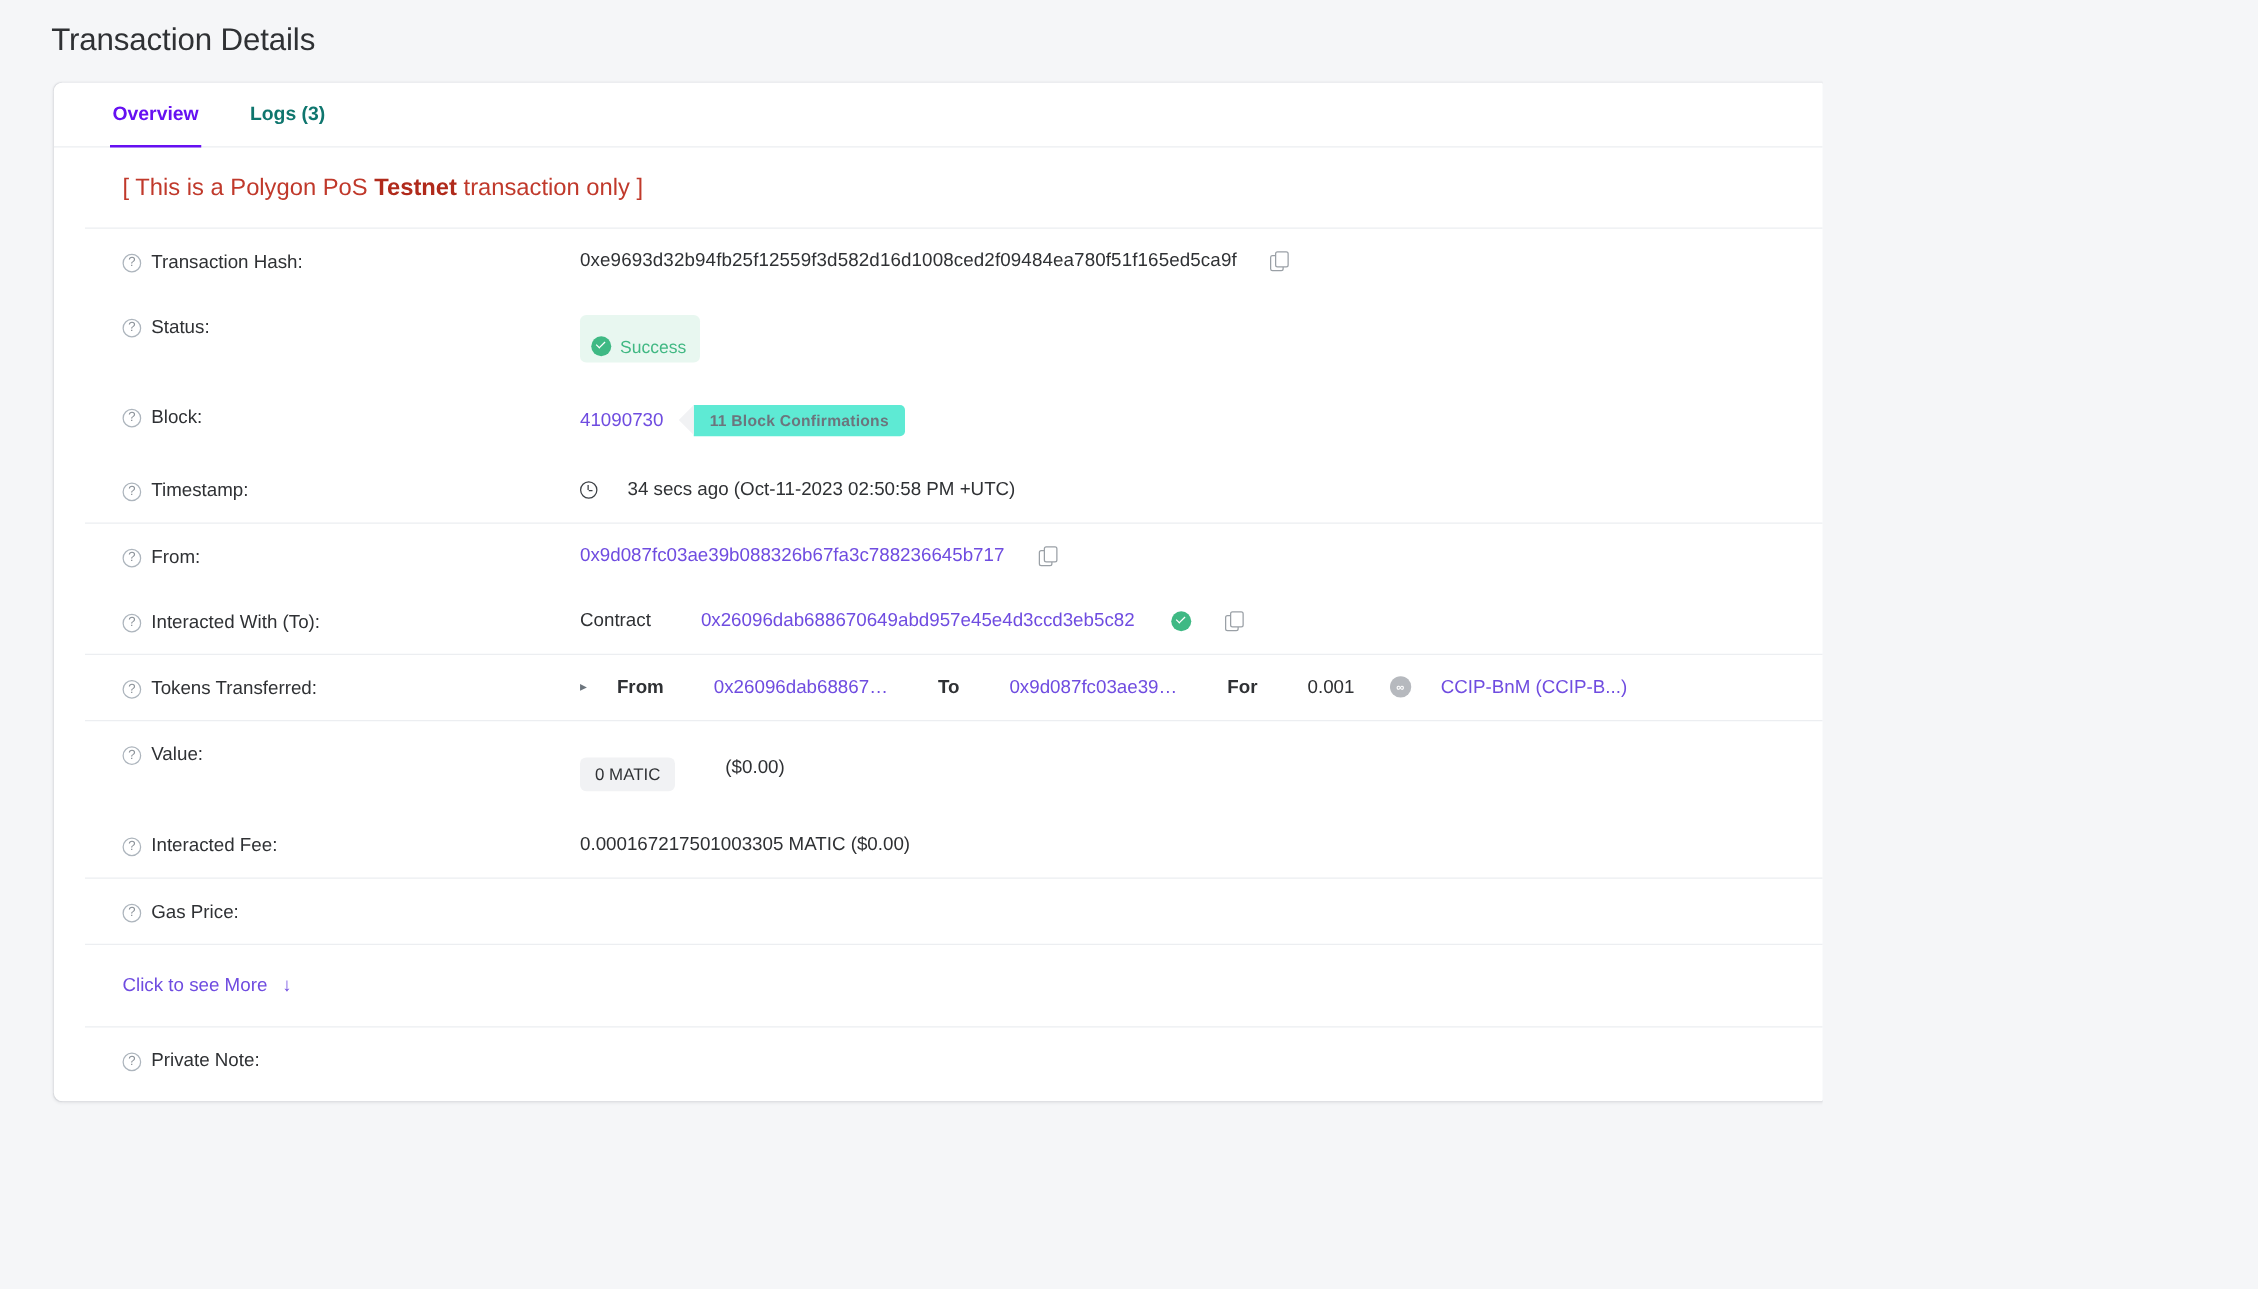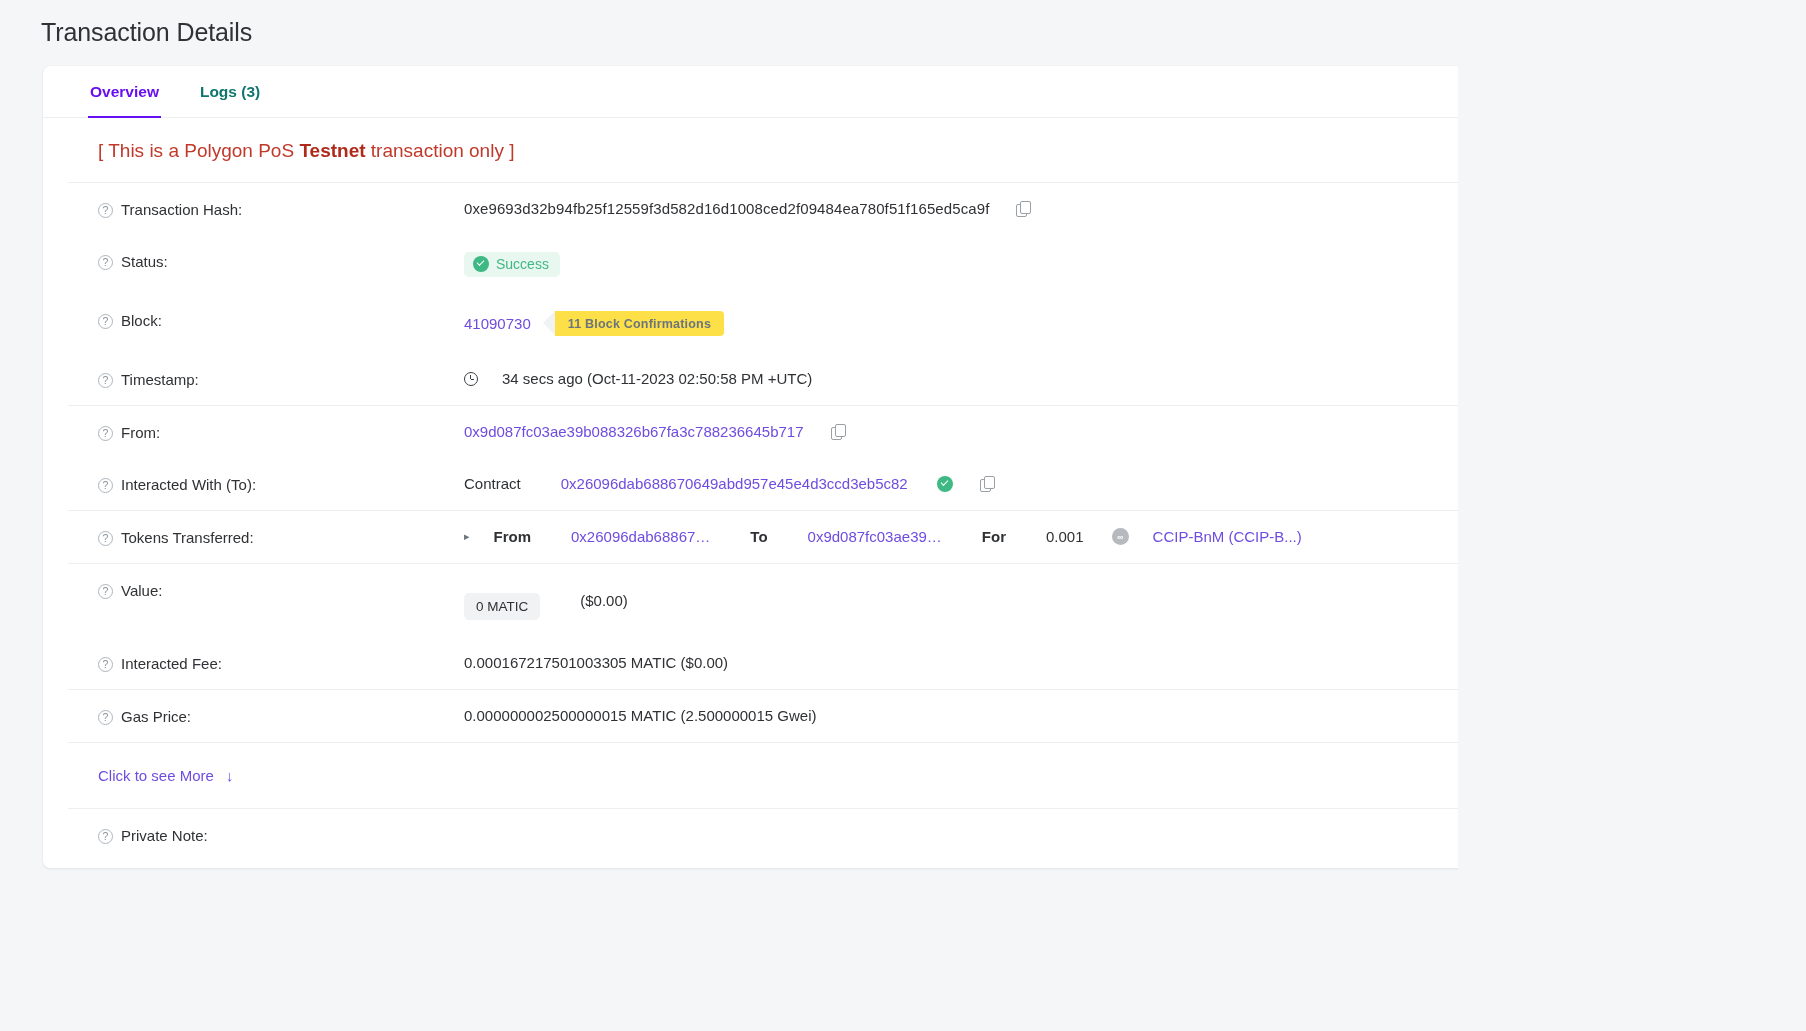--- a/index.html
+++ b/index.html
@@ -141,21 +141,21 @@
   .copy::after  { width: 9px; height: 11px; left: 4px; top: 0; background: #fff; }
 
   
   .badge-success {
     display: inline-flex;
     align-items: center;
     gap: 7px;
     background: #e8f7f0;
     color: #41b883;
     border-radius: 5px;
-    padding: 4px 11px 5px 9px;
+    padding: 17px 11px 5px 9px;
     font-size: 14px;
   }
   .check-circle {
     width: 16px; height: 16px;
     border-radius: 50%;
     background: #3fb984;
     position: relative;
     flex: 0 0 16px;
   }
   .check-circle::after {
@@ -168,21 +168,21 @@
     transform: rotate(-45deg);
   }
 
   
   .block-wrap { display: inline-flex; align-items: center; justify-content: space-between; }
   .conf-pill {
     position: relative;
     display: inline-flex;
     align-items: center;
     height: 25px;
-    background: #fde047;
+    background: #5eead4;
     color: #6c757d;
     font-size: 12.5px;
     font-weight: bold;
     letter-spacing: .2px;
     padding: 0 13px 0 13px;
     margin-left: 24px;
     border-radius: 0 4px 4px 0;
   }
   .conf-pill::before {
     content: "";
@@ -429,23 +429,20 @@
       </div>
     </div>
 
     <div class="divider"></div>
 
     <div class="row">
       <div class="label">
         <span class="qm">?</span>
         <span class="lbltext">Gas Price:</span>
       </div>
-      <div class="value">
-        <span class="nowrap">0.000000002500000015 MATIC (2.500000015 Gwei)</span>
-      </div>
     </div>
 
     <div class="divider"></div>
 
     <div class="seemore">
       <a class="lnk"><span>Click to see More</span><span class="arrow">↓</span></a>
     </div>
 
     <div class="divider"></div>
 

